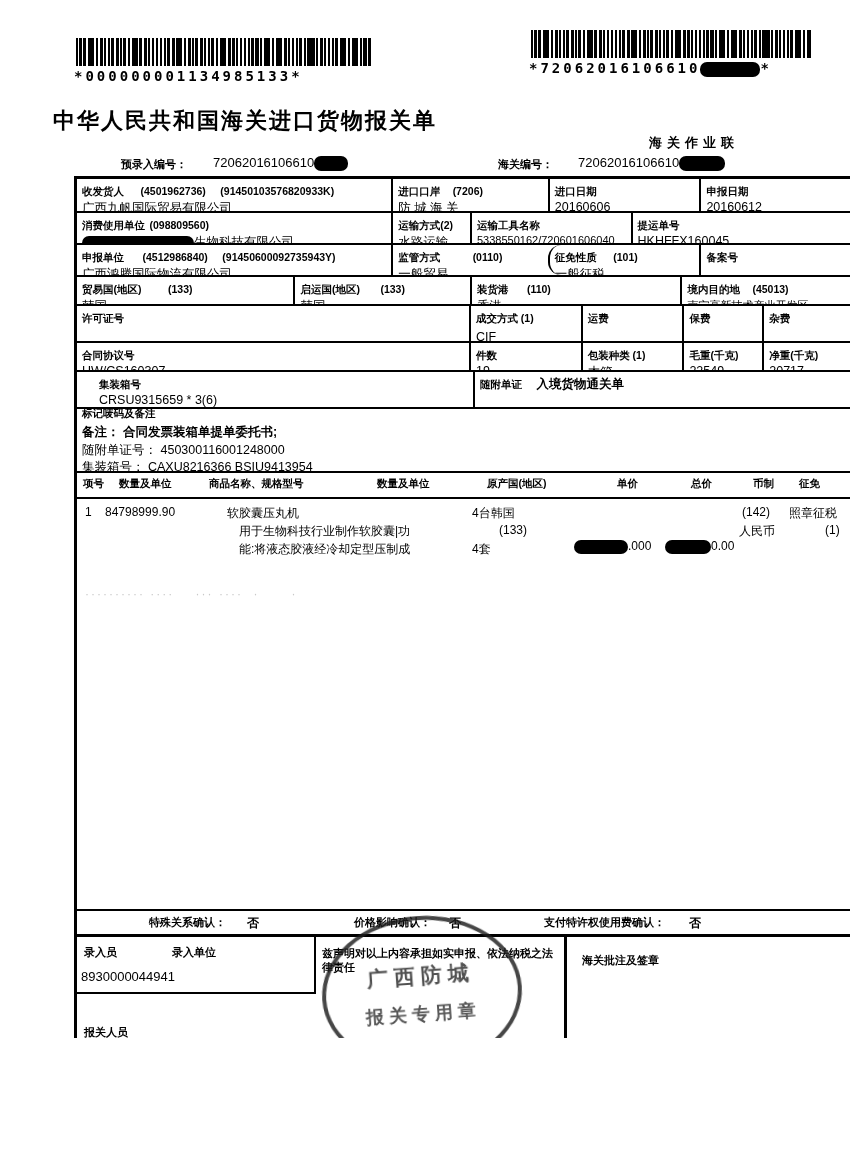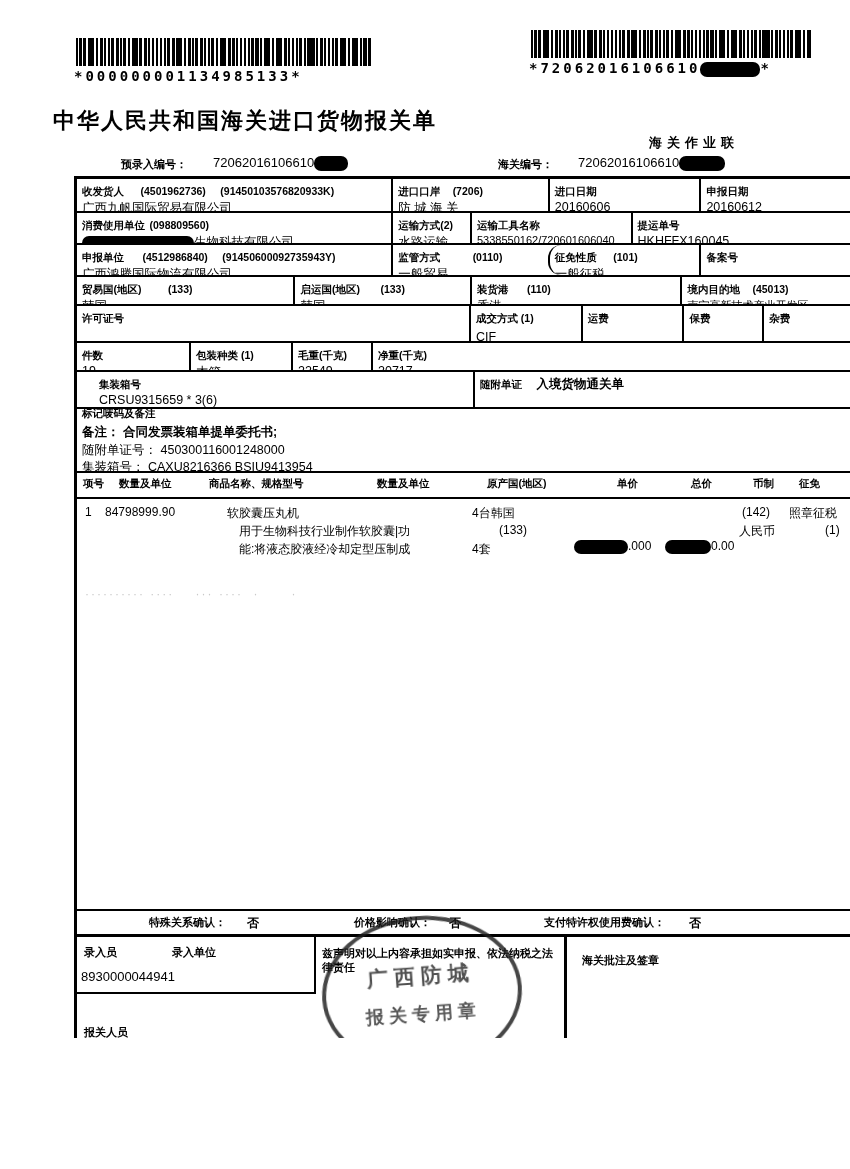--- a/index.html
+++ b/index.html
@@ -177,20 +177,24 @@
         <span class="lbl">保费</span>
         <div class="val"></div>
       </div>
       <div class="cell" style="width:99px;">
         <span class="lbl">杂费</span>
         <div class="val"></div>
       </div>
     </div>
 
     <div class="row" style="height:29px;">
+      <div class="cell" style="width:393px;">
+        <span class="lbl">合同协议号</span>
+        <div class="val">HW/CS160307</div>
+      </div>
       <div class="cell" style="width:112px;">
         <span class="lbl">件数</span>
         <div class="val">19</div>
       </div>
       <div class="cell" style="width:102px;">
         <span class="lbl">包装种类 (1)</span>
         <div class="val">木箱</div>
       </div>
       <div class="cell" style="width:80px;">
         <span class="lbl">毛重(千克)</span>

